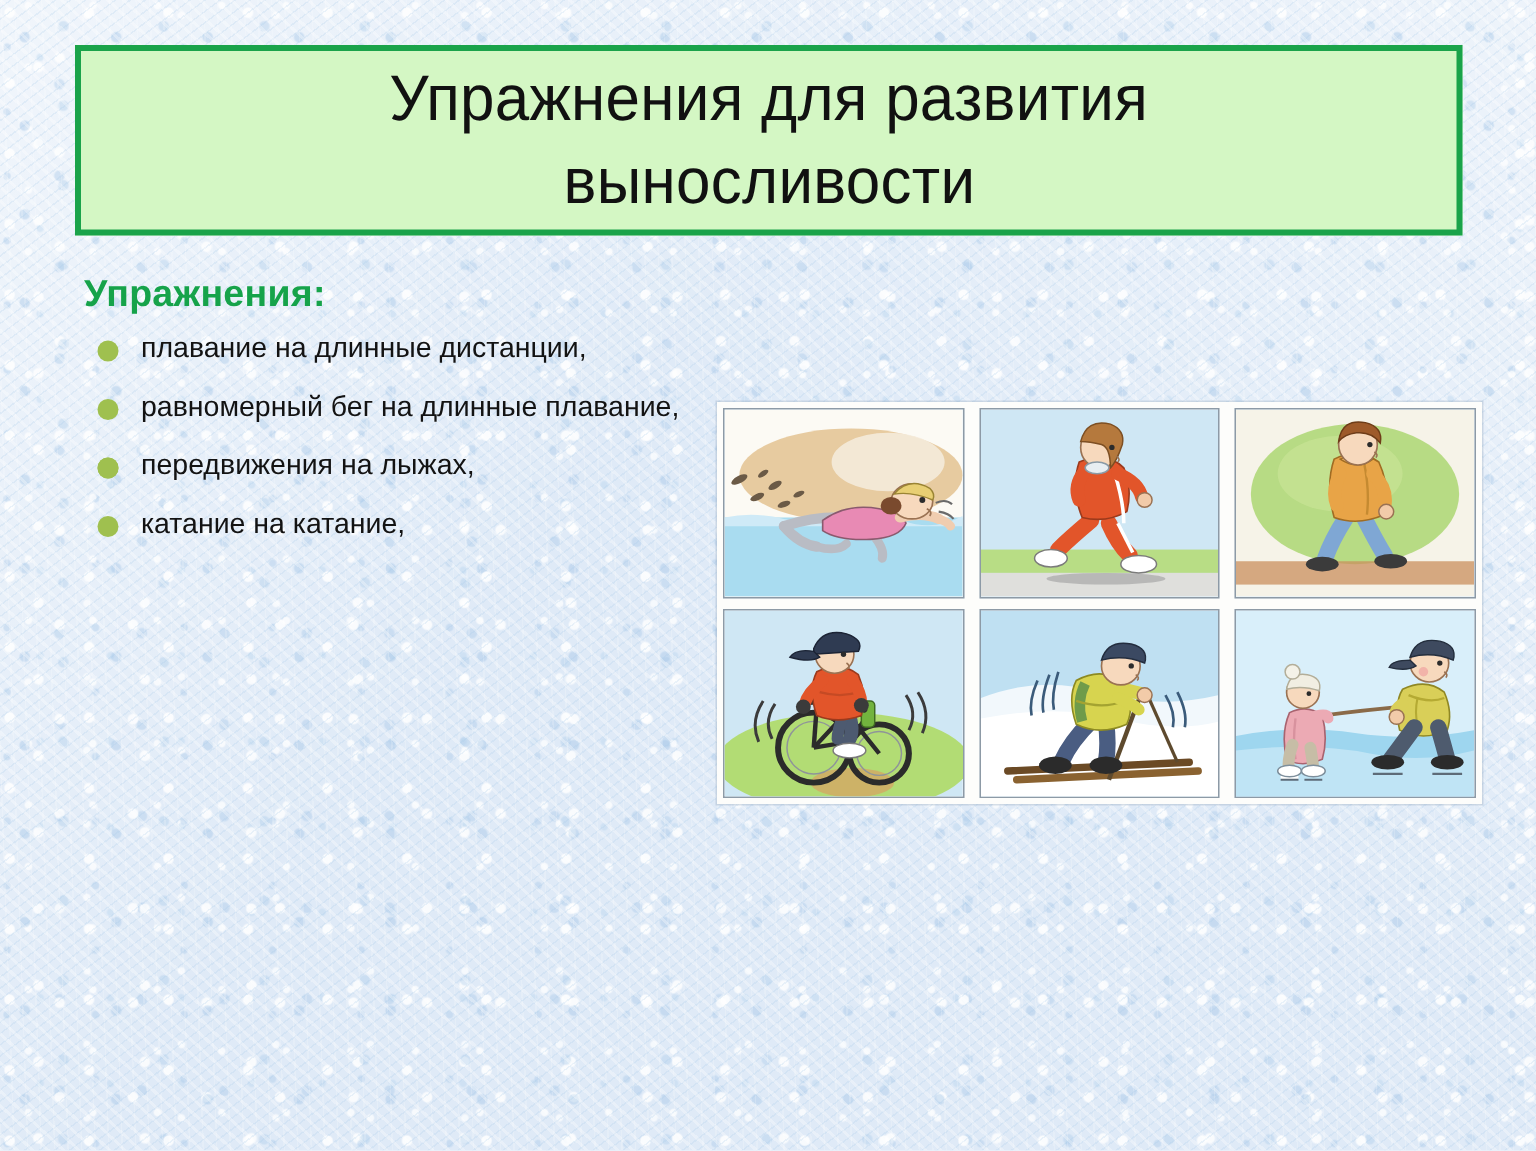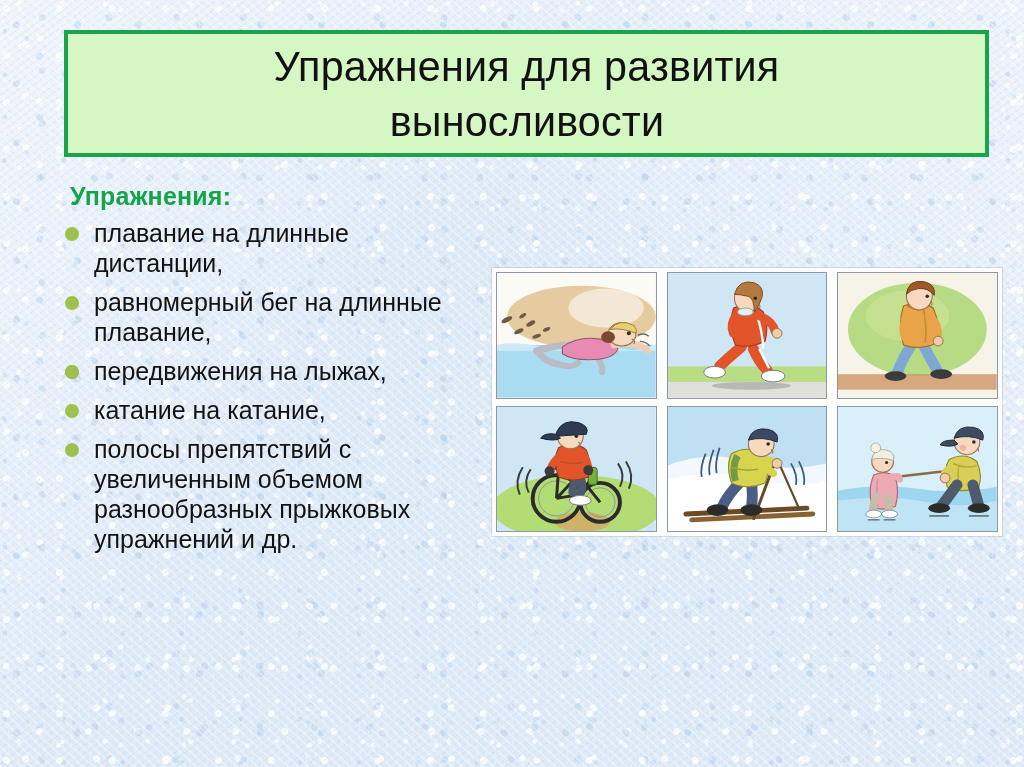--- a/index.html
+++ b/index.html
@@ -48,21 +48,21 @@
     content: "";
     position: absolute;
     inset: 0;
     background-image:
       repeating-linear-gradient(43deg, rgba(255,255,255,.30) 0 2px, rgba(255,255,255,0) 2px 7px),
       repeating-linear-gradient(-37deg, rgba(168,203,233,.22) 0 1px, rgba(168,203,233,0) 1px 6px),
       repeating-linear-gradient(88deg, rgba(255,255,255,.18) 0 1px, rgba(255,255,255,0) 1px 9px);
     pointer-events: none;
   }
 
-  .layer { position: relative; z-index: 3; margin-left: 14px; }
+  .layer { position: relative; z-index: 3; }
 
   
   #title-box {
     position: absolute;
     left: 50px;
     top: 30px;
     width: 925px;
     height: 127px;
     box-sizing: border-box;
     background: #d4f7c4;
@@ -100,21 +100,21 @@
     width: 420px;
     list-style: none;
     margin: 0;
     padding: 0;
   }
   #bullet-list li {
     position: relative;
     padding-left: 38px;
     margin-bottom: 9px;
     color: #131313;
-    font-size: 25px;
+    font-size: 19px;
     line-height: 30px;
   }
   #bullet-list li .dot {
     position: absolute;
     left: 9px;
     top: 9px;
     width: 14px;
     height: 14px;
     border-radius: 50%;
     background: #9fc04f;
@@ -170,24 +170,20 @@
       <span class="dot"></span>
     </li>
     <li>
       <span class="dot"></span>
       <span>передвижения на лыжах,</span>
     </li>
     <li>
       <span class="dot"></span>
       <span>катание на катание,</span>
     </li>
-    <li>
-      <span class="dot"></span>
-      <span> полосы препятствий с увеличенным объемом разнообразных прыжковых упражнений и др.</span>
-    </li>
   </ul>
 
   <div id="illustration-grid" class="layer">
 
     <div class="pic">
       <svg viewBox="0 0 160 128" preserveAspectRatio="none">
         <rect x="0" y="0" width="160" height="128" fill="#fcfaf4"></rect>
         <ellipse cx="85" cy="45" rx="75" ry="32" fill="#e0bb84" opacity=".75"></ellipse>
         <ellipse cx="110" cy="36" rx="38" ry="20" fill="#f6efe2" opacity=".8"></ellipse>
         <rect x="0" y="74" width="160" height="54" fill="#a9dcf0"></rect>

